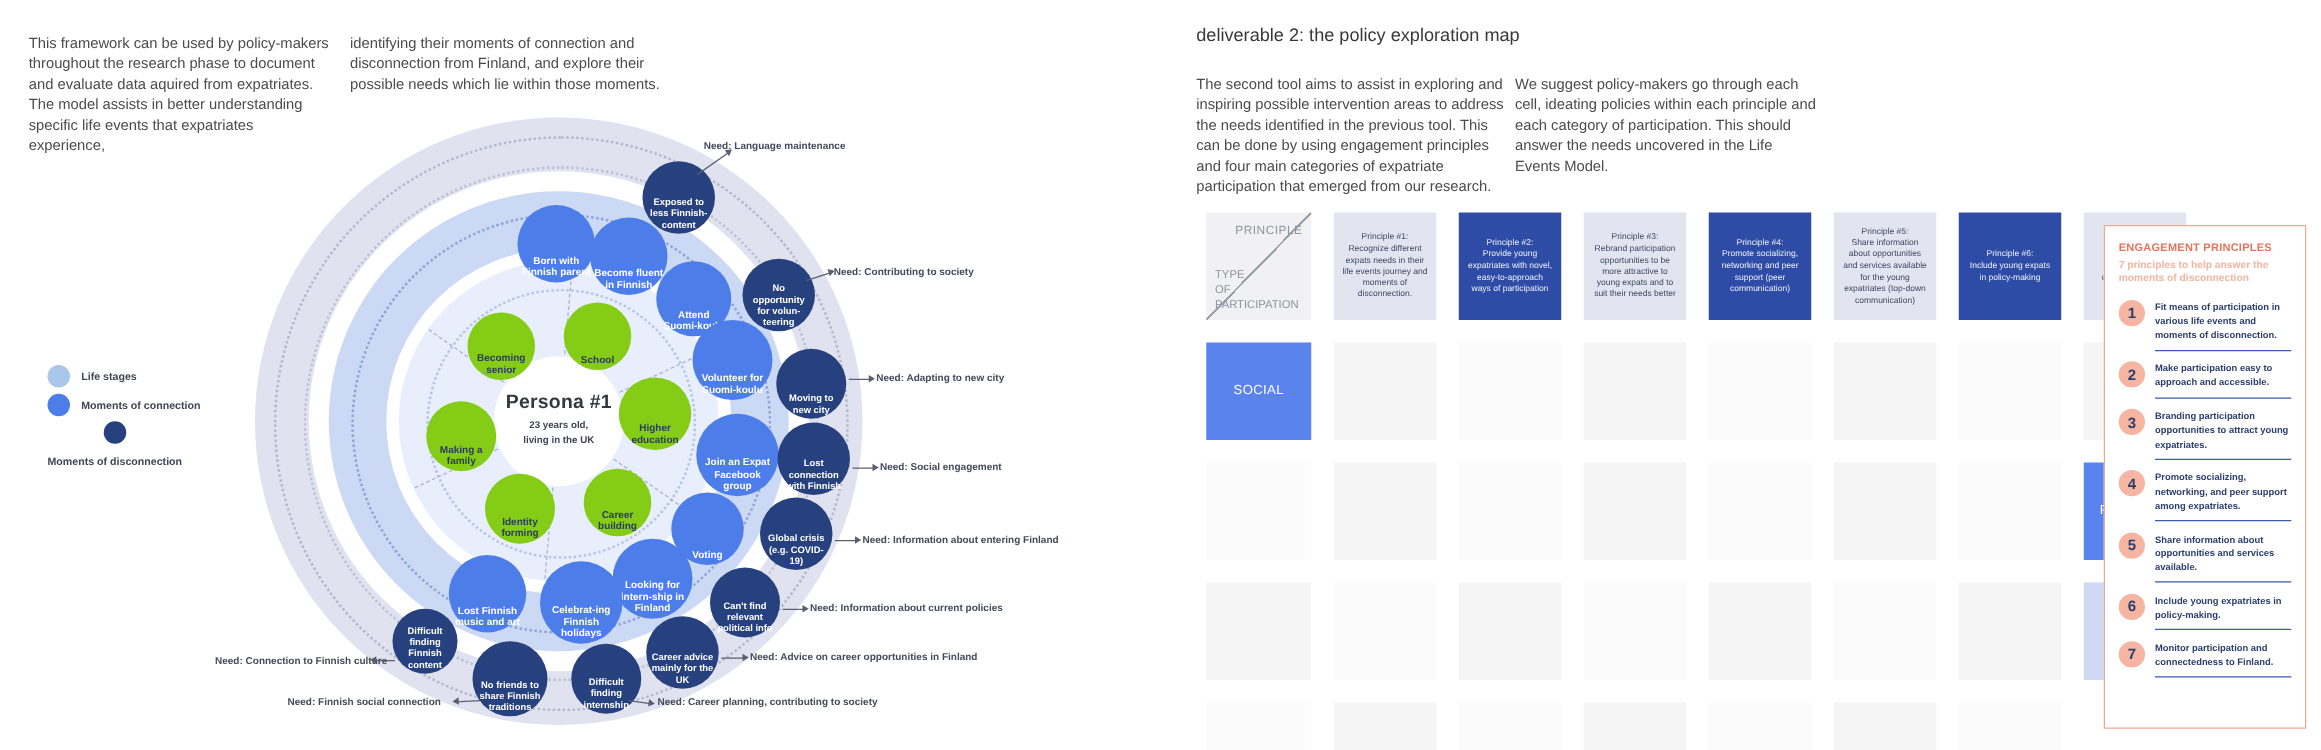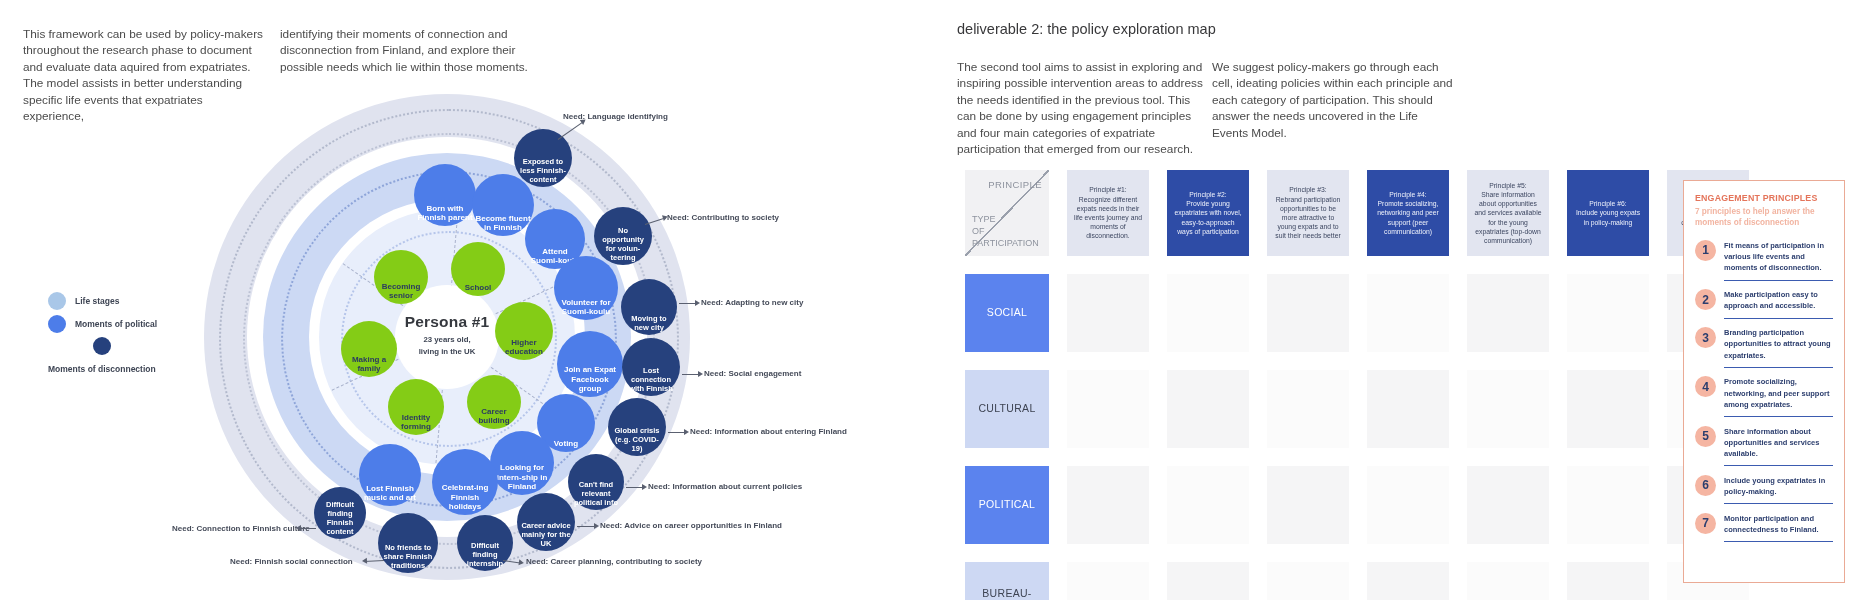--- a/index.html
+++ b/index.html
@@ -20,21 +20,21 @@
   .disc{background:#26417d;color:#fff;font-size:7.5px;line-height:1.2;}
   .persona{position:absolute;left:377px;top:313px;width:140px;text-align:center;}
   .persona .t{font-size:15.5px;font-weight:bold;color:#35383e;letter-spacing:.2px;}
   .persona .s{font-size:7.8px;font-weight:bold;color:#3e4554;line-height:1.55;margin-top:3px;}
   .need{position:absolute;font-size:8px;font-weight:bold;color:#454b59;white-space:nowrap;}
   .arrow{position:absolute;height:0;border-top:1.2px solid #5a6070;transform-origin:left center;}
   .arrow.head-right::after{content:"";position:absolute;right:-2px;top:-4.2px;width:0;height:0;
       border-left:5px solid #5a6070;border-top:3.5px solid transparent;border-bottom:3.5px solid transparent;}
   .arrow.head-left::before{content:"";position:absolute;left:-2px;top:-4.2px;width:0;height:0;
       border-right:5px solid #5a6070;border-top:3.5px solid transparent;border-bottom:3.5px solid transparent;}
-  .legend-row{position:absolute;left:48px;display:flex;align-items:center;gap:9px;}
+  .legend-row{position:absolute;left:38px;display:flex;align-items:center;gap:9px;}
   .legend-dot{width:18px;height:18px;border-radius:50%;flex:0 0 18px;}
   .legend-label{font-size:8.5px;font-weight:bold;color:#3e4554;white-space:nowrap;}
   
   .r-title{position:absolute;left:957px;top:11px;font-size:14.5px;font-weight:500;color:#38383a;}
   .r-para{position:absolute;top:47px;font-size:11.8px;line-height:1.4;color:#4b4b4b;}
   #rp1{left:957px;width:250px;}
   #rp2{left:1212px;width:245px;}
   .matrix{position:absolute;left:965px;top:170px;display:grid;
           grid-template-columns:84px repeat(7,82px);grid-template-rows:86px repeat(4,78px);gap:18px;}
   .corner{position:relative;background:
@@ -162,21 +162,21 @@
         </div>
         <div class="bubble disc" style="left: 457px; top: 515px; width: 56px; height: 56px;">
           <span>Difficult finding internship</span>
         </div>
         <div class="bubble disc" style="left: 378px; top: 513px; width: 60px; height: 60px;">
           <span>No friends to share Finnish traditions</span>
         </div>
         <div class="bubble disc" style="left: 314px; top: 487px; width: 52px; height: 52px;">
           <span>Difficult finding Finnish content</span>
         </div>
-        <div class="need" style="left: 563px; top: 112px;">Need: Language identifying</div>
+        <div class="need" style="left: 563px; top: 112px;">Need: Language maintenance</div>
         <div class="arrow head-right" style="left: 558px; top: 139px; width: 32px; transform: rotate(-35deg);"></div>
         <div class="need" style="left: 667px; top: 213px;">Need: Contributing to society</div>
         <div class="arrow head-right" style="left: 645px; top: 224px; width: 22px; transform: rotate(-18deg);"></div>
         <div class="need" style="left: 701px; top: 298px;">Need: Adapting to new city</div>
         <div class="arrow head-right" style="left: 679px; top: 303px; width: 19px; transform: rotate(0deg);"></div>
         <div class="need" style="left: 704px; top: 369px;">Need: Social engagement</div>
         <div class="arrow head-right" style="left: 682px; top: 374px; width: 19px; transform: rotate(0deg);"></div>
         <div class="need" style="left: 690px; top: 427px;">Need: Information about entering Finland</div>
         <div class="arrow head-right" style="left: 668px; top: 432px; width: 19px; transform: rotate(0deg);"></div>
         <div class="need" style="left: 648px; top: 482px;">Need: Information about current policies</div>
@@ -191,21 +191,21 @@
         <div class="arrow head-left" style="left: 298px; top: 528px; width: 18px; transform: rotate(0deg);"></div>
       </div>
 
     <div id="legend">
         <div class="legend-row" style="top: 292px;">
           <span class="legend-dot" style="background: rgb(169, 199, 232);"></span>
           <span class="legend-label">Life stages</span>
         </div>
         <div class="legend-row" style="top: 314.5px;">
           <span class="legend-dot" style="background: rgb(77, 125, 233);"></span>
-          <span class="legend-label">Moments of political</span>
+          <span class="legend-label">Moments of connection</span>
         </div>
         <div class="legend-row" style="top: 337px; flex-direction: column;">
           <span class="legend-dot" style="background: rgb(38, 65, 125);"></span>
           <span class="legend-label">Moments of disconnection</span>
         </div>
       </div>
   </section>
 
   <section>
     <h1 class="r-title">deliverable 2: the policy exploration map</h1>
@@ -248,21 +248,20 @@
           <div class="pd">Monitoring participation and connectedness to Finland</div>
         </div>
         <div class="rlabel blue">SOCIAL</div>
         <div class="cell" style="background: rgb(245, 245, 246);"></div>
         <div class="cell" style="background: rgb(251, 251, 251);"></div>
         <div class="cell" style="background: rgb(245, 245, 246);"></div>
         <div class="cell" style="background: rgb(251, 251, 251);"></div>
         <div class="cell" style="background: rgb(245, 245, 246);"></div>
         <div class="cell" style="background: rgb(251, 251, 251);"></div>
         <div class="cell" style="background: rgb(245, 245, 246);"></div>
-        <div class="rlabel lav">CULTURAL</div>
         <div class="cell" style="background: rgb(251, 251, 251);"></div>
         <div class="cell" style="background: rgb(245, 245, 246);"></div>
         <div class="cell" style="background: rgb(251, 251, 251);"></div>
         <div class="cell" style="background: rgb(245, 245, 246);"></div>
         <div class="cell" style="background: rgb(251, 251, 251);"></div>
         <div class="cell" style="background: rgb(245, 245, 246);"></div>
         <div class="cell" style="background: rgb(251, 251, 251);"></div>
         <div class="rlabel blue">POLITICAL</div>
         <div class="cell" style="background: rgb(245, 245, 246);"></div>
         <div class="cell" style="background: rgb(251, 251, 251);"></div>

